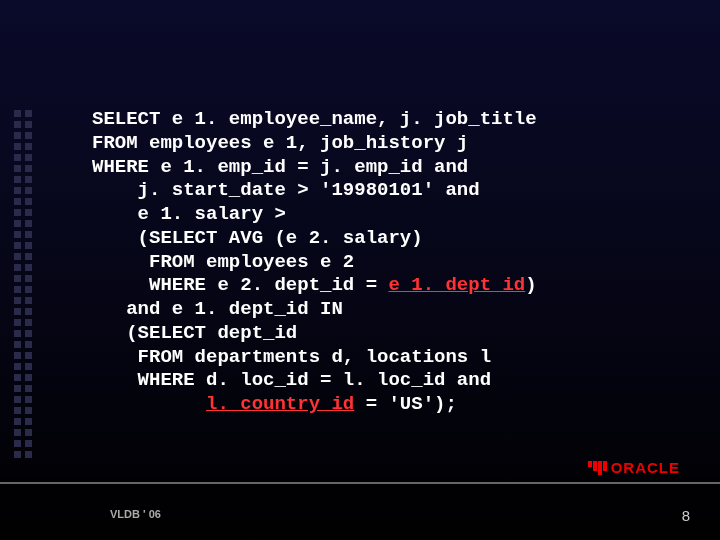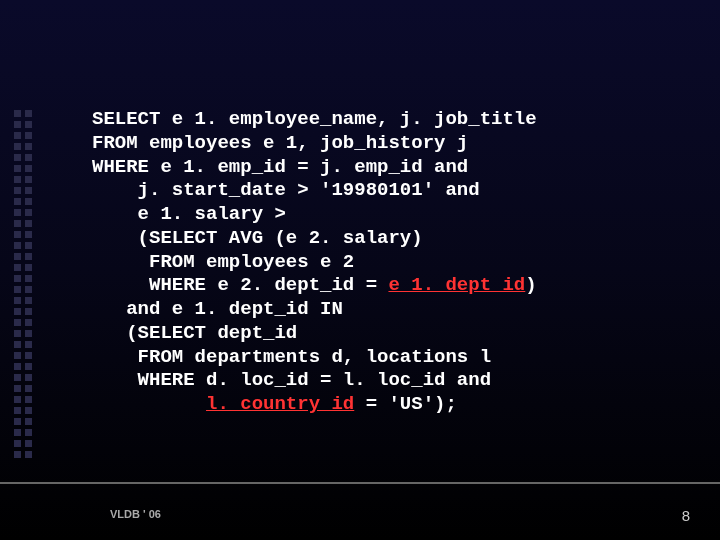--- a/index.html
+++ b/index.html
@@ -251,17 +251,26 @@
 <span>     FROM employees e 2</span>
 <span>     WHERE e 2. dept_id = </span><span class="hl">e 1. dept_id</span><span>)</span>
 <span>   and e 1. dept_id IN</span>
 <span>   (SELECT dept_id</span>
 <span>    FROM departments d, locations l</span>
 <span>    WHERE d. loc_id = l. loc_id and</span>
 <span>          </span><span class="hl">l. country_id</span><span> = 'US');</span></div>
 
   <div class="footer-line"></div>
 
+  <div class="logo">
+    <div class="logo-bars">
+      <div class="logo-bar" style="height:6px"></div>
+      <div class="logo-bar" style="height:10px"></div>
+      <div class="logo-bar" style="height:14px"></div>
+      <div class="logo-bar" style="height:10px"></div>
+    </div>
+    <span class="logo-text">ORACLE</span>
+  </div>
 
   <div class="footer-text">VLDB  ' 06</div>
   <div class="page-num">8</div>
 
 </div>
 
 </body></html>

